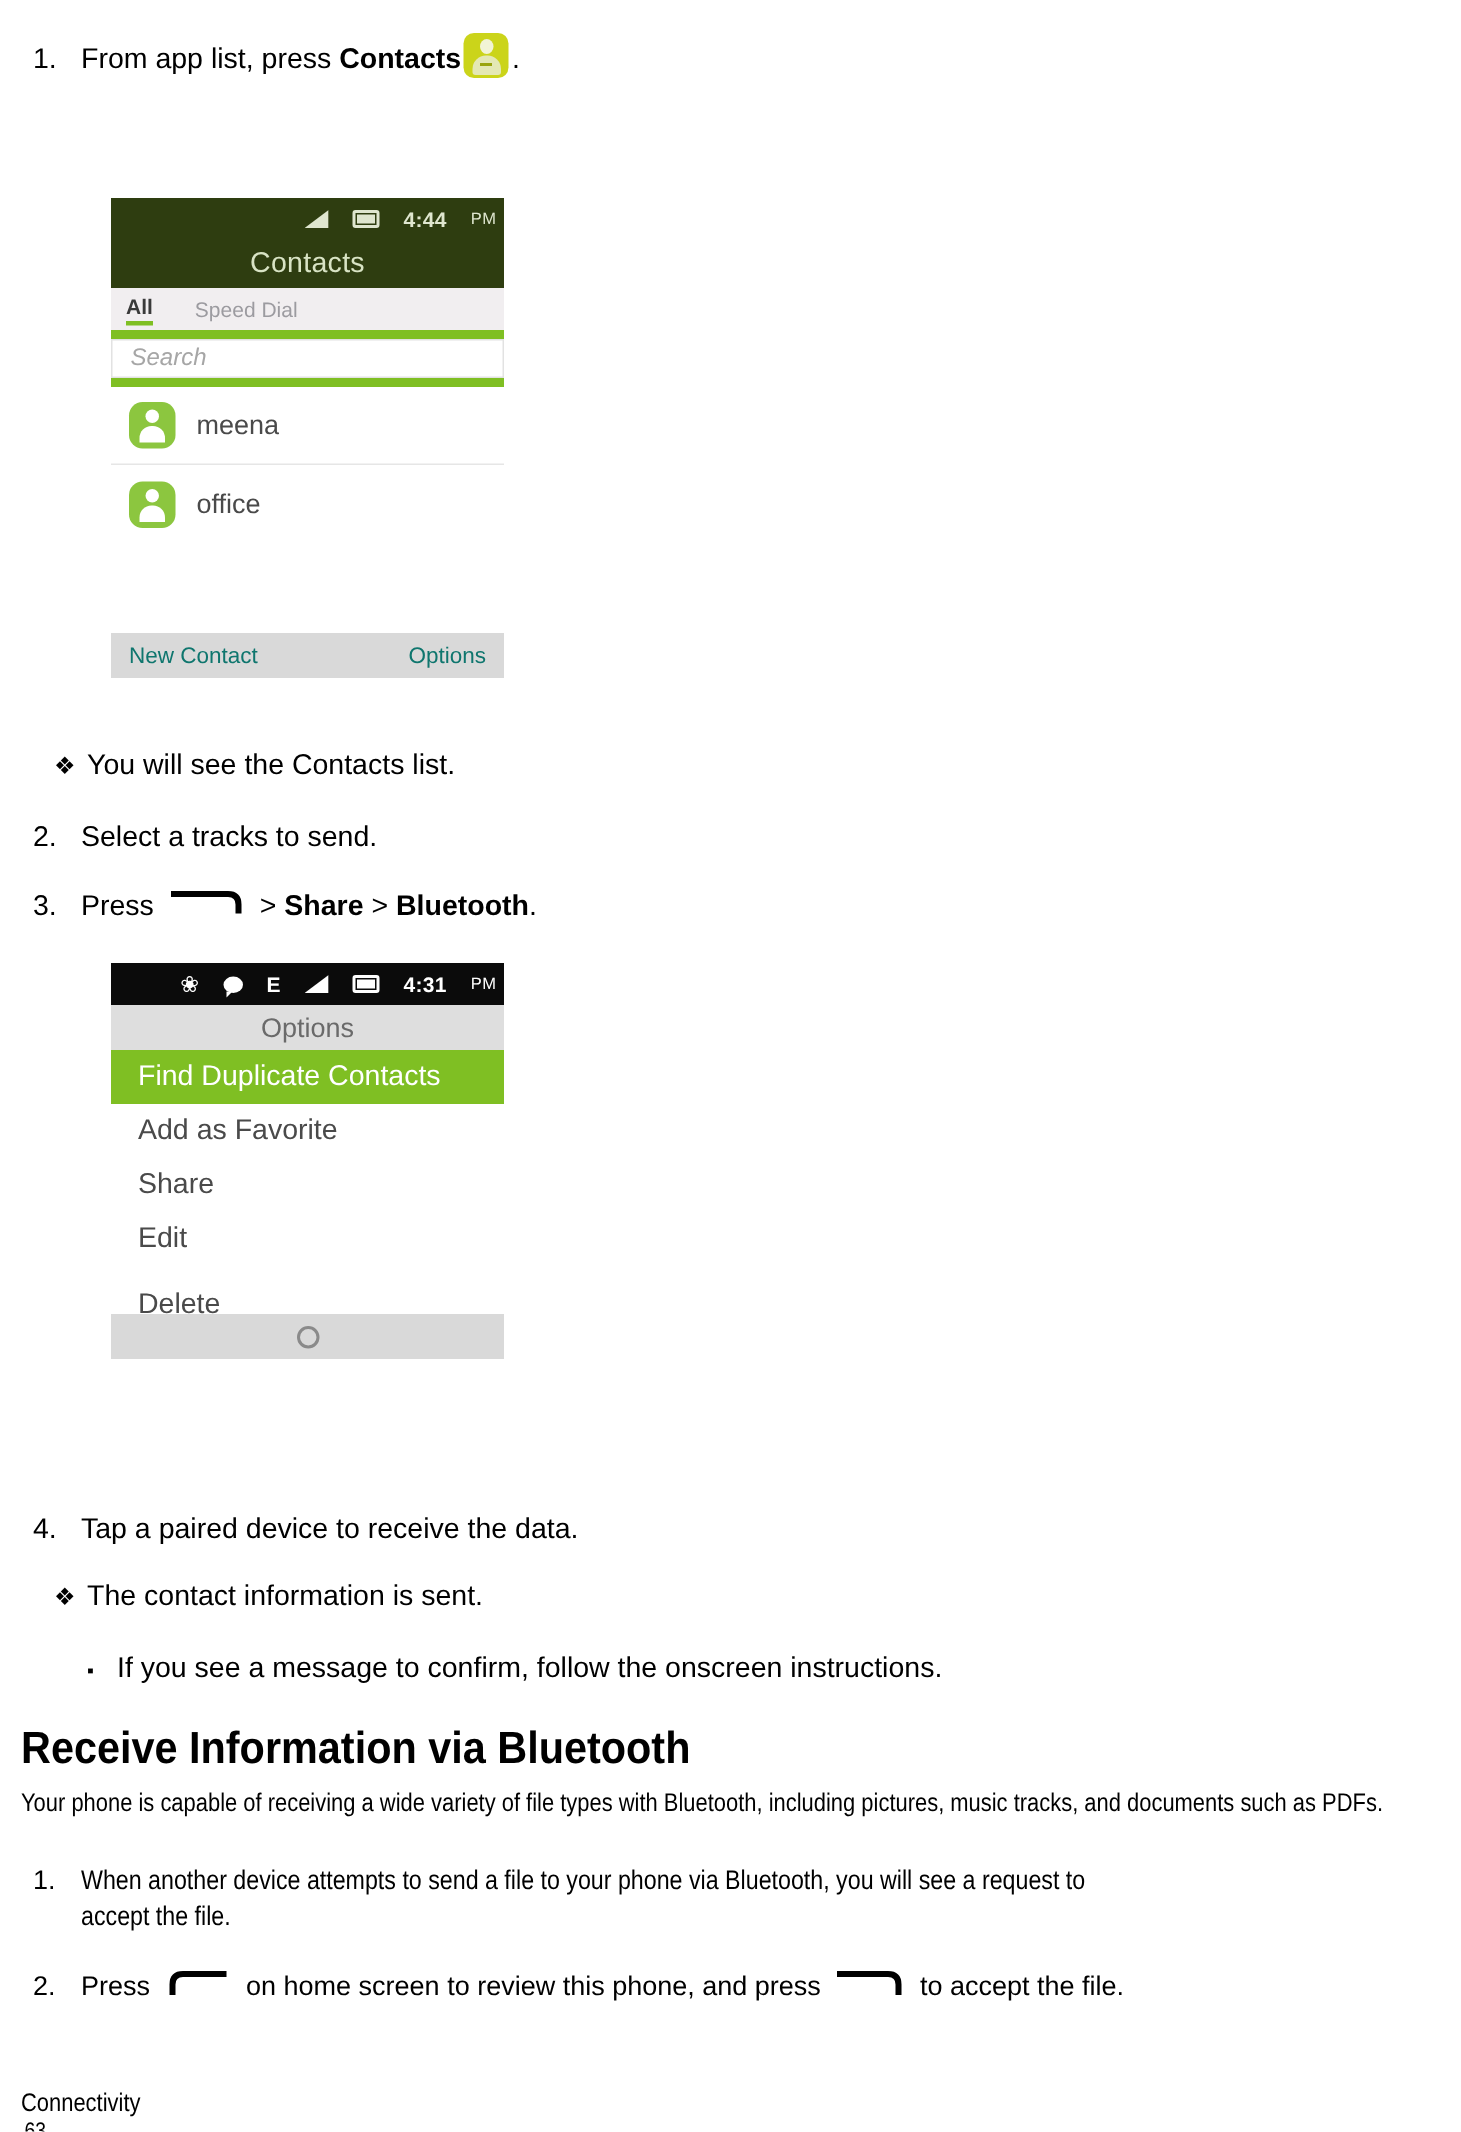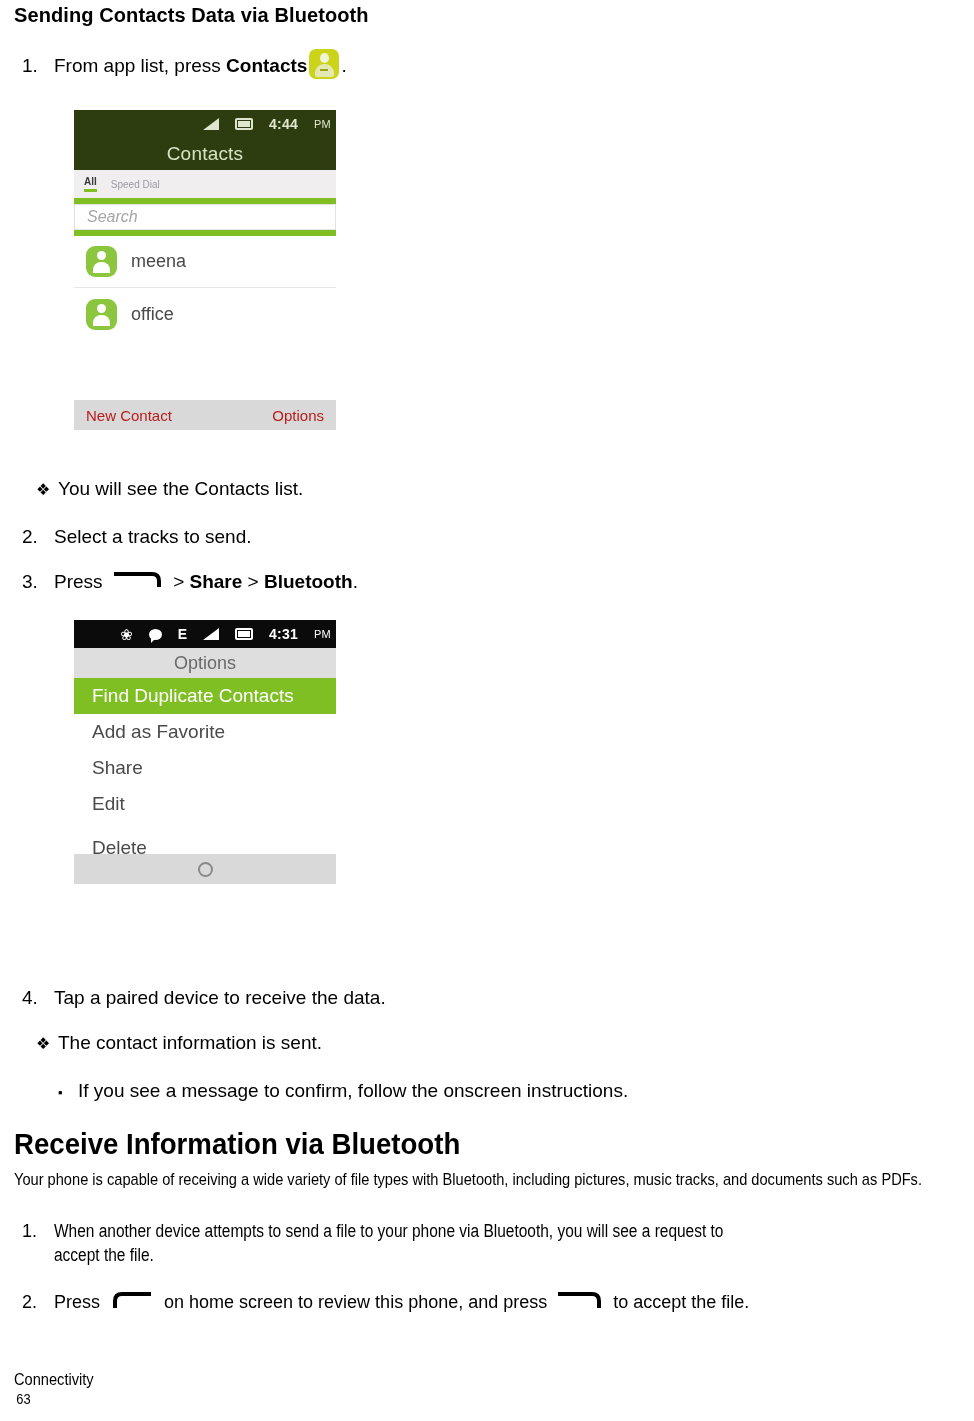--- a/index.html
+++ b/index.html
@@ -223,22 +223,22 @@
     font-size: 19px;
     letter-spacing: 0.2px;
   }
   .tabs {
     background: #f1eef0;
     height: 28px;
     display: flex;
     align-items: center;
     padding-left: 10px;
     box-sizing: border-box;
-    gap: 14px;
-    font-size: 10px;
+    gap: 28px;
+    font-size: 14px;
     color: #9c9ba0;
   }
   .tabs .tab-active {
     color: #3a3a3a;
     font-weight: bold;
     border-bottom: 3px solid #7fbf23;
     padding-bottom: 2px;
   }
   .searchwrap {
     background: #7fbf23;
@@ -286,21 +286,21 @@
   .blank-area { height: 60px; background: #ffffff; }
   .bottombar {
     background: #d9d9d9;
     height: 30px;
     display: flex;
     align-items: center;
     justify-content: space-between;
     padding: 0 12px;
     box-sizing: border-box;
     font-size: 15px;
-    color: #b91c1c;
+    color: #0f766e;
   }
 
   
   #shot-options { left: 74px; top: 620px; height: 345px; }
 
   .title-gray {
     background: #dedede;
     height: 30px;
     display: flex;
     align-items: center;
@@ -356,21 +356,20 @@
     font-size: 15px;
     transform: scaleX(0.86);
     transform-origin: right bottom;
   }
 </style>
 </head>
 <body>
 
 <div class="page">
 
-  <h1 class="h1-bold">Sending Contacts Data via Bluetooth</h1>
 
   <div class="step" style="margin-top:22px;">
     <span class="num">1.</span>
     <span class="txt"><span>From app list, press </span><b>Contacts</b><span class="app-icon"><span class="head"></span><span class="body"></span><span class="slot"></span></span><span>.</span></span>
   </div>
 
   <div class="shot" id="shot-contacts">
 
     <div class="sb sb-dark">
       <span class="ic-signal"></span>

